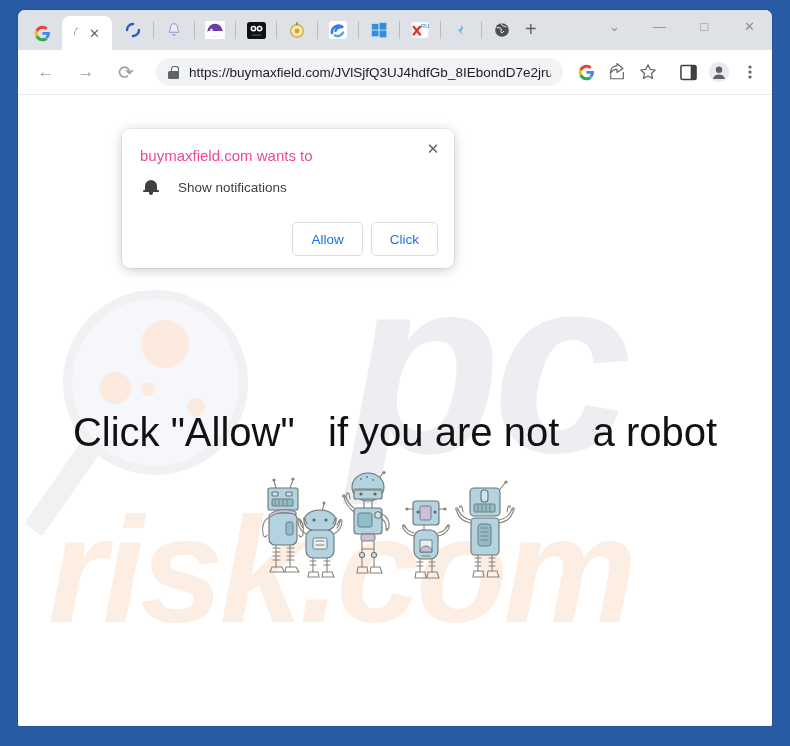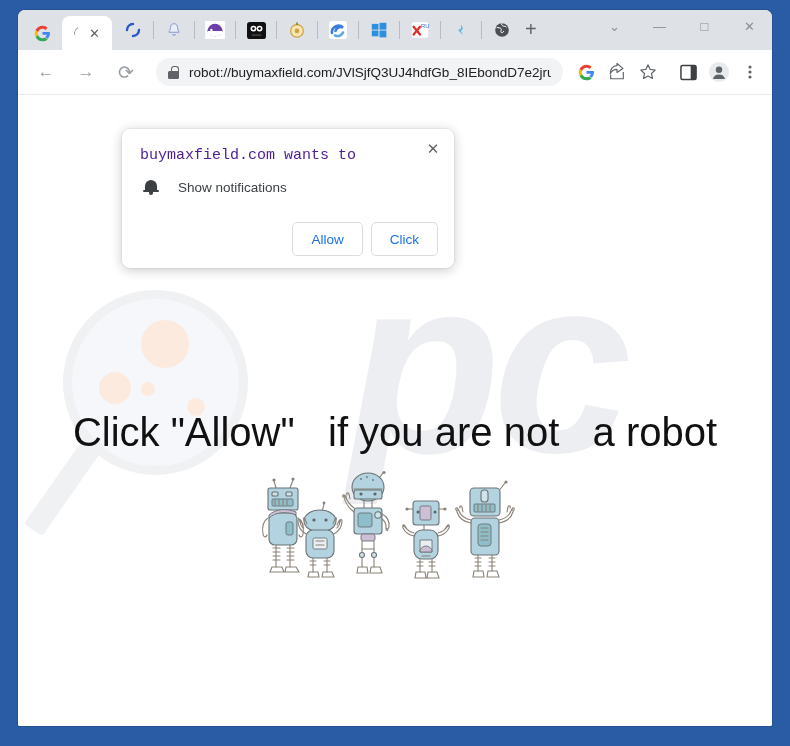--- a/index.html
+++ b/index.html
@@ -296,23 +296,22 @@
     display: flex;
     align-items: center;
     justify-content: center;
     color: #5f6368;
     font-size: 15px;
     cursor: pointer;
     line-height: 1;
   }
   .perm-title {
     font-size: 15px;
-    color: #4c1d95;
+    color: #ec4899;
     margin: 2px 0 14px 2px;
-    font-family: Liberation Mono, monospace;
   }
   .perm-row {
     display: flex;
     align-items: center;
     margin: 0 0 26px 4px;
   }
   .bell {
     width: 18px; height: 18px;
     margin-right: 18px;
     position: relative;
@@ -492,21 +491,21 @@
     <div class="toolbar">
       <div class="nav-btn">←</div>
       <div class="nav-btn">→</div>
       <div class="nav-btn" style="font-size:19px;">⟳</div>
 
       <div class="omnibox">
         <span class="lock">
           <span class="shackle"></span>
             <span class="body"></span>
         </span>
-        <span class="url"><span>robot://</span><span class="host">buymaxfield.com</span><span>/JVlSjfQ3UJ4hdfGb_8IEbondD7e2jru...</span></span>
+        <span class="url"><span>https://</span><span class="host">buymaxfield.com</span><span>/JVlSjfQ3UJ4hdfGb_8IEbondD7e2jru...</span></span>
       </div>
 
       <div class="tb-icon">
         <svg width="17" height="17" viewBox="0 0 48 48">
           <path fill="#4285F4" d="M45 24c0-1.6-.1-2.7-.4-3.9H24v7.1h12c-.2 1.9-1.5 4.8-4.4 6.7l6.7 5.2C42.2 35.6 45 30.4 45 24z"></path>
           <path fill="#34A853" d="M24 46c5.9 0 10.9-2 14.5-5.3l-6.9-5.4C29.8 36.6 27.2 37.5 24 37.5c-5.8 0-10.7-3.9-12.5-9.2l-7.1 5.5C8 41.2 15.4 46 24 46z"></path>
           <path fill="#FBBC05" d="M11.5 28.3c-.5-1.4-.8-2.8-.8-4.3s.3-2.9.7-4.3l-7.1-5.5C2.9 17 2 20.4 2 24s.9 7 2.4 9.8l7.1-5.5z"></path>
           <path fill="#EA4335" d="M24 10.5c4.1 0 6.9 1.8 8.5 3.3l6.2-6C34.9 4.3 29.9 2 24 2 15.4 2 8 6.8 4.4 14.2l7.1 5.5c1.8-5.3 6.7-9.2 12.5-9.2z"></path>
         </svg>
       </div>
@@ -552,20 +551,21 @@
 
       <div class="wm-glass">
         <div class="circle"></div>
         <div class="handle"></div>
         <div class="dot" style="left:78px; top:30px; width:48px; height:48px;"></div>
         <div class="dot" style="left:36px; top:82px; width:32px; height:32px;"></div>
         <div class="dot" style="left:78px; top:92px; width:14px; height:14px;"></div>
         <div class="dot" style="left:124px; top:108px; width:18px; height:18px;"></div>
       </div>
       <div class="wm-pc">pc</div>
+      <div class="wm-risk">risk.com</div>
 
       <div class="headline">Click "Allow"   if you are not   a robot</div>
 
       <svg class="robots" viewBox="0 0 290 115">
         <defs>
           <style>
             .rb  { fill:#b2d3df; stroke:#6b7376; stroke-width:1.1; }
             .rb2 { fill:#cfe3ea; stroke:#6b7376; stroke-width:1.1; }
             .rl  { fill:none; stroke:#8a8177; stroke-width:1.1; stroke-linecap:round; }
             .rp  { fill:#cdbfd6; stroke:#6b7376; stroke-width:0.9; }

